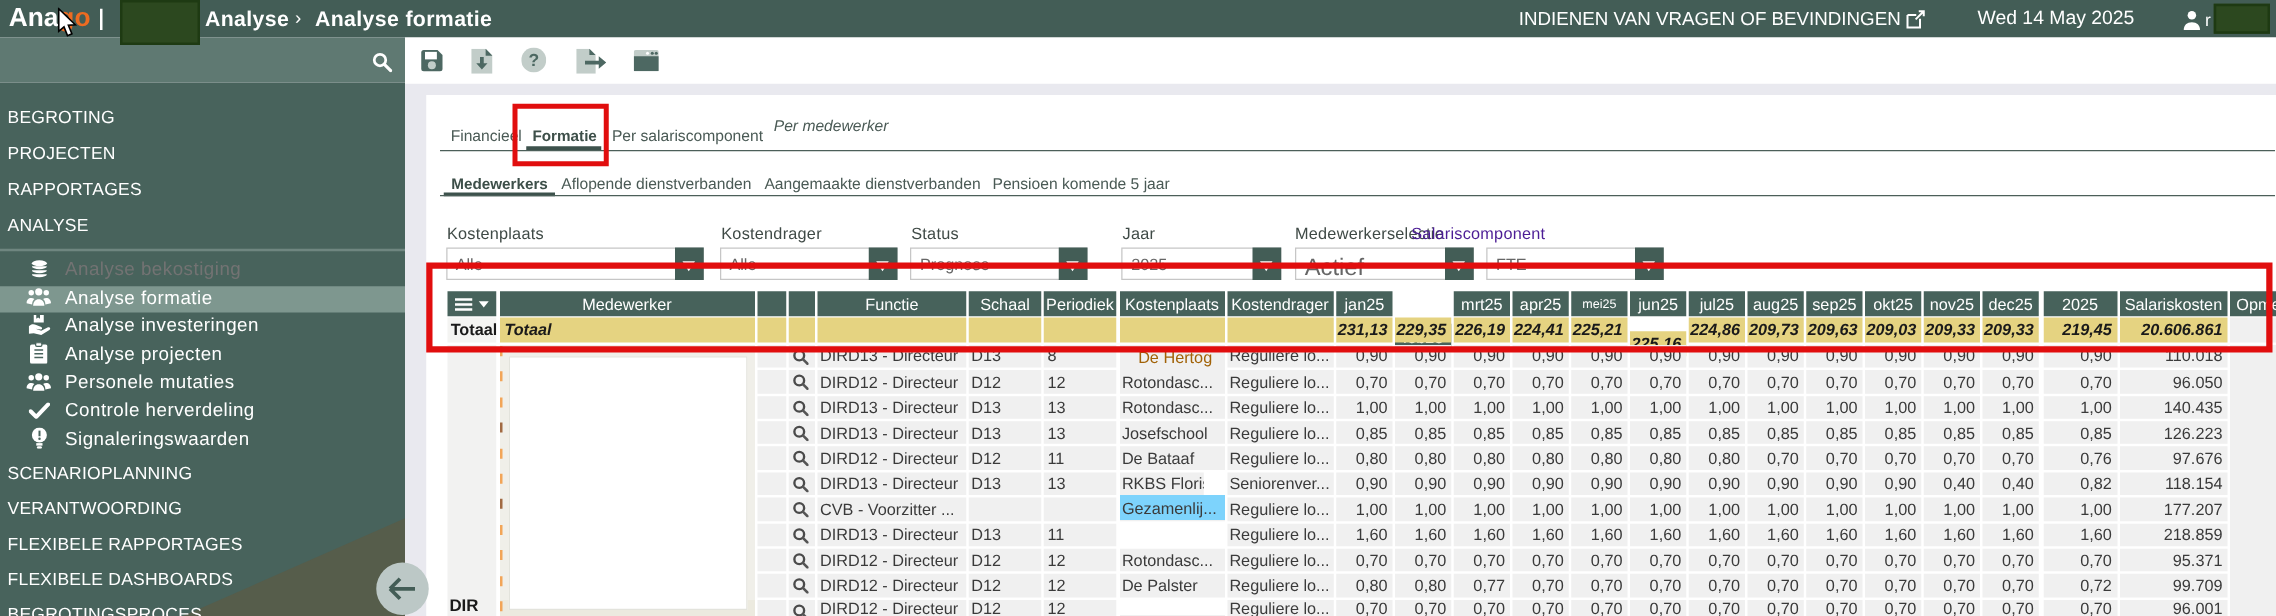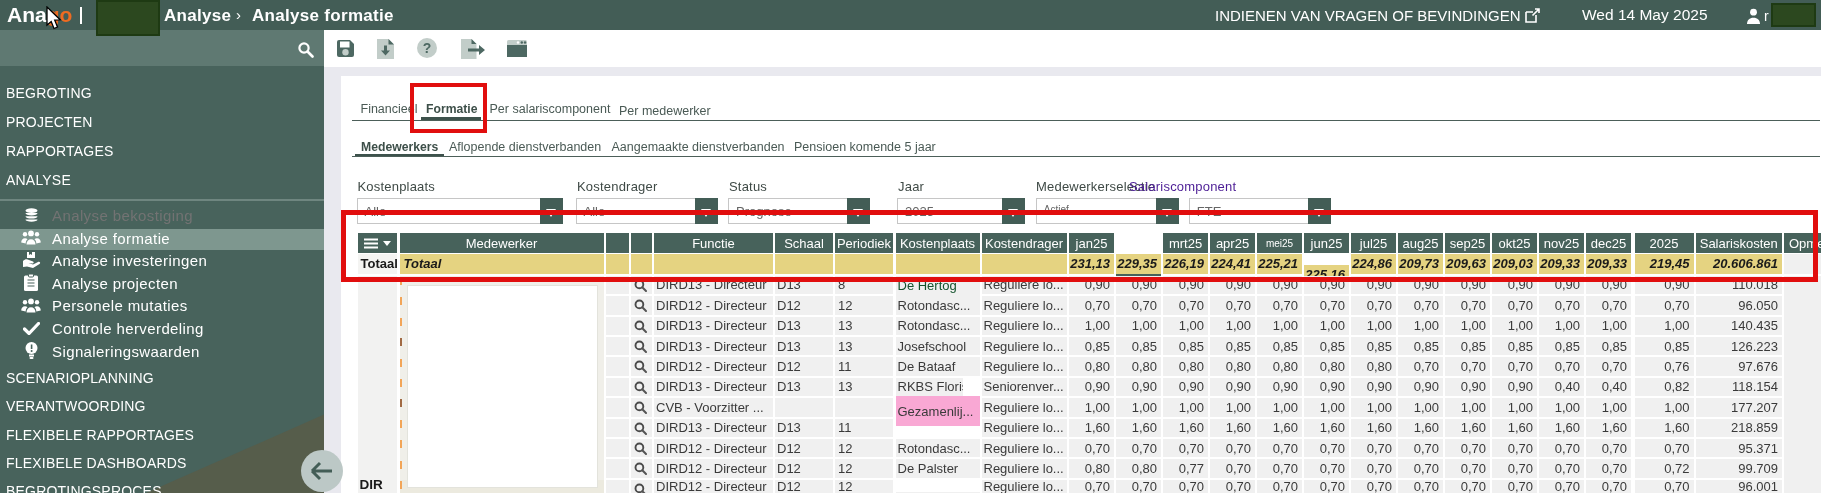--- a/index.html
+++ b/index.html
@@ -119,21 +119,21 @@
 <div class="a" style="left:6px;top:370px;font-size:14px;color:#fff;letter-spacing:.2px;">SCENARIOPLANNING</div>
 <div class="a" style="left:6px;top:398.3px;font-size:14px;color:#fff;letter-spacing:.2px;">VERANTWOORDING</div>
 <div class="a" style="left:6px;top:426.6px;font-size:14px;color:#fff;letter-spacing:.2px;">FLEXIBELE RAPPORTAGES</div>
 <div class="a" style="left:6px;top:454.9px;font-size:14px;color:#fff;letter-spacing:.2px;">FLEXIBELE DASHBOARDS</div>
 <div class="a" style="left:6px;top:483.2px;font-size:14px;color:#fff;letter-spacing:.2px;">BEGROTINGSPROCES</div>
 <div class="a" style="left:324px;top:67px;width:1497px;height:426px;background:#e9e9ef;"></div>
 <div class="a" style="left:341px;top:76px;width:1480px;height:417px;background:#fff;"></div>
 <div class="a" style="left:360.5px;top:102px;font-size:12.5px;font-weight:normal;color:#4a5a55;">Financieel</div>
 <div class="a" style="left:426px;top:102px;font-size:12.2px;font-weight:bold;color:#3d4f49;">Formatie</div>
 <div class="a" style="left:489.5px;top:102px;font-size:12.5px;font-weight:normal;color:#4a5a55;">Per salariscomponent</div>
-<div class="a" style="left:619px;top:104px;font-size:12.5px;font-weight:normal;color:#4a5a55;">Per medewerker</div>
+<div class="a" style="left:619px;top:94px;font-size:12.5px;font-weight:normal;color:#4a5a55;font-style:italic;">Per medewerker</div>
 <div class="a" style="left:421px;top:116.5px;width:60px;height:3px;background:#3d524c;"></div>
 <div class="a" style="left:352px;top:119.5px;width:1468px;height:1px;background:#4c5f59;"></div>
 <div class="a" style="left:361px;top:139.5px;font-size:12.2px;font-weight:bold;color:#3d4f49;">Medewerkers</div>
 <div class="a" style="left:449px;top:139.5px;font-size:12.5px;font-weight:normal;color:#4a5a55;">Aflopende dienstverbanden</div>
 <div class="a" style="left:611.5px;top:139.5px;font-size:12.5px;font-weight:normal;color:#4a5a55;">Aangemaakte dienstverbanden</div>
 <div class="a" style="left:794px;top:139.5px;font-size:12.5px;font-weight:normal;color:#4a5a55;">Pensioen komende 5 jaar</div>
 <div class="a" style="left:354.5px;top:153.5px;width:89px;height:3px;background:#3d524c;"></div>
 <div class="a" style="left:352px;top:156.3px;width:1468px;height:1px;background:#4c5f59;"></div>
 <div class="a" style="left:357.5px;top:178.5px;font-size:13px;color:#3f4a46;letter-spacing:.2px;">Kostenplaats</div>
 <div class="a" style="left:356.5px;top:198px;width:206.5px;height:26px;background:#fff;border:1px solid #c6c6c6;"></div>
@@ -150,21 +150,21 @@
 <div class="a" style="left:736px;top:203.5px;font-size:13px;color:#666;">Prognose</div>
 <div class="a" style="left:847px;top:198px;width:23px;height:26px;background:#435d56;"></div>
 <div class="a" style="left:853px;top:208.5px;width:0;height:0;border-left:5.5px solid transparent;border-right:5.5px solid transparent;border-top:8px solid #fff;"></div>
 <div class="a" style="left:898px;top:178.5px;font-size:13px;color:#3f4a46;letter-spacing:.2px;">Jaar</div>
 <div class="a" style="left:897px;top:198px;width:127.5px;height:26px;background:#fff;border:1px solid #c6c6c6;"></div>
 <div class="a" style="left:905px;top:203.5px;font-size:13px;color:#666;">2025</div>
 <div class="a" style="left:1001.5px;top:198px;width:23px;height:26px;background:#435d56;"></div>
 <div class="a" style="left:1007.5px;top:208.5px;width:0;height:0;border-left:5.5px solid transparent;border-right:5.5px solid transparent;border-top:8px solid #fff;"></div>
 <div class="a" style="left:1036px;top:178.5px;font-size:13px;color:#3f4a46;letter-spacing:.2px;">Medewerkerselectie</div>
 <div class="a" style="left:1035.8px;top:198px;width:143px;height:26px;background:#fff;border:1px solid #c6c6c6;"></div>
-<div class="a" style="left:1043.8px;top:203.5px;font-size:10px;color:#666;">Actief</div>
+<div class="a" style="left:1043.8px;top:203.5px;font-size:19px;color:#666;">Actief</div>
 <div class="a" style="left:1155.8px;top:198px;width:23px;height:26px;background:#435d56;"></div>
 <div class="a" style="left:1161.8px;top:208.5px;width:0;height:0;border-left:5.5px solid transparent;border-right:5.5px solid transparent;border-top:8px solid #fff;"></div>
 <div class="a" style="left:1129px;top:178.5px;font-size:13px;color:#4c1d95;letter-spacing:.2px;">Salariscomponent</div>
 <div class="a" style="left:1188.8px;top:198px;width:142px;height:26px;background:#fff;border:1px solid #c6c6c6;"></div>
 <div class="a" style="left:1196.8px;top:203.5px;font-size:13px;color:#666;">FTE</div>
 <div class="a" style="left:1307.8px;top:198px;width:23px;height:26px;background:#435d56;"></div>
 <div class="a" style="left:1313.8px;top:208.5px;width:0;height:0;border-left:5.5px solid transparent;border-right:5.5px solid transparent;border-top:8px solid #fff;"></div>
 <div class="a" style="left:357.5px;top:233.4px;width:39.5px;height:20.1px;background:#47625b;z-index:1;display:flex;align-items:center;overflow:hidden;padding-left:3px;font-size:13px;color:#3a3a3a;white-space:nowrap;"></div>
 <svg class="a" style="left:364px;top:237.9px;z-index:2;" width="14" height="11" viewBox="0 0 14 11">
     <path d="M0 1.5 h14 M0 5.5 h14 M0 9.5 h14" stroke="#fff" stroke-width="2"></path>
@@ -223,21 +223,21 @@
 <div class="a" style="left:399.5px;top:479.8px;width:204px;height:13.2px;background:#eceadf;"></div>
 <div class="a" style="left:605.5px;top:275.8px;width:23px;height:18.4px;background:#f0f0f0;z-index:1;display:flex;align-items:center;overflow:hidden;padding-left:3px;font-size:13px;color:#3a3a3a;white-space:nowrap;"></div>
 <div class="a" style="left:630.5px;top:275.8px;width:21.5px;height:18.4px;background:#f0f0f0;z-index:1;display:flex;align-items:center;overflow:hidden;padding-left:3px;font-size:13px;color:#3a3a3a;white-space:nowrap;"></div>
 <svg class="a" style="left:633.5px;top:278.8px;z-index:2;" width="13" height="13" viewBox="0 0 13 13">
     <circle cx="5.4" cy="5.4" r="3.9" stroke="#4a4a4a" stroke-width="1.9" fill="none"></circle>
     <path d="M8.3 8.3 L12 12" stroke="#555" stroke-width="2" stroke-linecap="round"></path>
   </svg>
 <div class="a" style="left:654px;top:275.8px;width:119px;height:18.4px;background:#f0f0f0;z-index:1;display:flex;align-items:center;overflow:hidden;padding-left:2px;font-size:13px;color:#3a3a3a;white-space:nowrap;">DIRD13 - Directeur</div>
 <div class="a" style="left:775px;top:275.8px;width:58px;height:18.4px;background:#f0f0f0;z-index:1;display:flex;align-items:center;overflow:hidden;padding-left:2px;font-size:13px;color:#3a3a3a;white-space:nowrap;">D13</div>
 <div class="a" style="left:835px;top:275.8px;width:58px;height:18.4px;background:#f0f0f0;z-index:1;display:flex;align-items:center;overflow:hidden;padding-left:3px;font-size:13px;color:#3a3a3a;white-space:nowrap;">8</div>
-<div class="a" style="left:895.5px;top:275.8px;width:84px;height:20px;background:#f0f0f0;z-index:1;display:flex;align-items:center;overflow:hidden;padding-left:2px;font-size:13px;color:#14532d;white-space:nowrap;">De Hertog</div>
+<div class="a" style="left:895.5px;top:275.8px;width:84px;height:20px;background:#f0f0f0;z-index:1;display:flex;align-items:center;overflow:hidden;padding-left:15px;font-size:13px;color:#a16207;white-space:nowrap;">De Hertog</div>
 <div class="a" style="left:981.5px;top:275.8px;width:85px;height:18.4px;background:#f0f0f0;z-index:1;display:flex;align-items:center;overflow:hidden;padding-left:2px;font-size:13px;color:#3a3a3a;white-space:nowrap;">Reguliere lo...</div>
 <div class="a" style="left:1069px;top:275.8px;width:45px;height:18.4px;background:#f0f0f0;z-index:1;display:flex;align-items:center;overflow:hidden;justify-content:flex-end;padding-right:4px;font-size:13px;color:#3a3a3a;white-space:nowrap;">0,90</div>
 <div class="a" style="left:1116px;top:275.8px;width:45px;height:18.4px;background:#f0f0f0;z-index:1;display:flex;align-items:center;overflow:hidden;justify-content:flex-end;padding-right:4px;font-size:13px;color:#3a3a3a;white-space:nowrap;">0,90</div>
 <div class="a" style="left:1163px;top:275.8px;width:45px;height:18.4px;background:#f0f0f0;z-index:1;display:flex;align-items:center;overflow:hidden;justify-content:flex-end;padding-right:4px;font-size:13px;color:#3a3a3a;white-space:nowrap;">0,90</div>
 <div class="a" style="left:1210px;top:275.8px;width:45px;height:18.4px;background:#f0f0f0;z-index:1;display:flex;align-items:center;overflow:hidden;justify-content:flex-end;padding-right:4px;font-size:13px;color:#3a3a3a;white-space:nowrap;">0,90</div>
 <div class="a" style="left:1257px;top:275.8px;width:45px;height:18.4px;background:#f0f0f0;z-index:1;display:flex;align-items:center;overflow:hidden;justify-content:flex-end;padding-right:4px;font-size:13px;color:#3a3a3a;white-space:nowrap;">0,90</div>
 <div class="a" style="left:1304px;top:275.8px;width:45px;height:18.4px;background:#f0f0f0;z-index:1;display:flex;align-items:center;overflow:hidden;justify-content:flex-end;padding-right:4px;font-size:13px;color:#3a3a3a;white-space:nowrap;">0,90</div>
 <div class="a" style="left:1351px;top:275.8px;width:45px;height:18.4px;background:#f0f0f0;z-index:1;display:flex;align-items:center;overflow:hidden;justify-content:flex-end;padding-right:4px;font-size:13px;color:#3a3a3a;white-space:nowrap;">0,90</div>
 <div class="a" style="left:1398px;top:275.8px;width:45px;height:18.4px;background:#f0f0f0;z-index:1;display:flex;align-items:center;overflow:hidden;justify-content:flex-end;padding-right:4px;font-size:13px;color:#3a3a3a;white-space:nowrap;">0,90</div>
 <div class="a" style="left:1445px;top:275.8px;width:45px;height:18.4px;background:#f0f0f0;z-index:1;display:flex;align-items:center;overflow:hidden;justify-content:flex-end;padding-right:4px;font-size:13px;color:#3a3a3a;white-space:nowrap;">0,90</div>
@@ -405,21 +405,21 @@
 <div class="a" style="left:399.6px;top:399.4px;width:2.2px;height:8px;background:#a16a43;z-index:3;"></div>
 <div class="a" style="left:605.5px;top:418.6px;width:23px;height:18.4px;background:#f0f0f0;z-index:1;display:flex;align-items:center;overflow:hidden;padding-left:3px;font-size:13px;color:#3a3a3a;white-space:nowrap;"></div>
 <div class="a" style="left:630.5px;top:418.6px;width:21.5px;height:18.4px;background:#f0f0f0;z-index:1;display:flex;align-items:center;overflow:hidden;padding-left:3px;font-size:13px;color:#3a3a3a;white-space:nowrap;"></div>
 <svg class="a" style="left:633.5px;top:421.6px;z-index:2;" width="13" height="13" viewBox="0 0 13 13">
     <circle cx="5.4" cy="5.4" r="3.9" stroke="#4a4a4a" stroke-width="1.9" fill="none"></circle>
     <path d="M8.3 8.3 L12 12" stroke="#555" stroke-width="2" stroke-linecap="round"></path>
   </svg>
 <div class="a" style="left:654px;top:418.6px;width:119px;height:18.4px;background:#f0f0f0;z-index:1;display:flex;align-items:center;overflow:hidden;padding-left:2px;font-size:13px;color:#3a3a3a;white-space:nowrap;">DIRD13 - Directeur</div>
 <div class="a" style="left:775px;top:418.6px;width:58px;height:18.4px;background:#f0f0f0;z-index:1;display:flex;align-items:center;overflow:hidden;padding-left:2px;font-size:13px;color:#3a3a3a;white-space:nowrap;">D13</div>
 <div class="a" style="left:835px;top:418.6px;width:58px;height:18.4px;background:#f0f0f0;z-index:1;display:flex;align-items:center;overflow:hidden;padding-left:3px;font-size:13px;color:#3a3a3a;white-space:nowrap;">11</div>
-<div class="a" style="left:895.5px;top:396px;width:84px;height:30px;background:#f9a8d4;z-index:1;display:flex;align-items:center;overflow:hidden;padding-left:2px;font-size:13px;color:#3a3a3a;white-space:nowrap;">Gezamenlij...</div>
+<div class="a" style="left:895.5px;top:396px;width:84px;height:20px;background:#7dd3fc;z-index:1;display:flex;align-items:center;overflow:hidden;padding-left:2px;font-size:13px;color:#3a3a3a;white-space:nowrap;">Gezamenlij...</div>
 <div class="a" style="left:981.5px;top:418.6px;width:85px;height:18.4px;background:#f0f0f0;z-index:1;display:flex;align-items:center;overflow:hidden;padding-left:2px;font-size:13px;color:#3a3a3a;white-space:nowrap;">Reguliere lo...</div>
 <div class="a" style="left:1069px;top:418.6px;width:45px;height:18.4px;background:#f0f0f0;z-index:1;display:flex;align-items:center;overflow:hidden;justify-content:flex-end;padding-right:4px;font-size:13px;color:#3a3a3a;white-space:nowrap;">1,60</div>
 <div class="a" style="left:1116px;top:418.6px;width:45px;height:18.4px;background:#f0f0f0;z-index:1;display:flex;align-items:center;overflow:hidden;justify-content:flex-end;padding-right:4px;font-size:13px;color:#3a3a3a;white-space:nowrap;">1,60</div>
 <div class="a" style="left:1163px;top:418.6px;width:45px;height:18.4px;background:#f0f0f0;z-index:1;display:flex;align-items:center;overflow:hidden;justify-content:flex-end;padding-right:4px;font-size:13px;color:#3a3a3a;white-space:nowrap;">1,60</div>
 <div class="a" style="left:1210px;top:418.6px;width:45px;height:18.4px;background:#f0f0f0;z-index:1;display:flex;align-items:center;overflow:hidden;justify-content:flex-end;padding-right:4px;font-size:13px;color:#3a3a3a;white-space:nowrap;">1,60</div>
 <div class="a" style="left:1257px;top:418.6px;width:45px;height:18.4px;background:#f0f0f0;z-index:1;display:flex;align-items:center;overflow:hidden;justify-content:flex-end;padding-right:4px;font-size:13px;color:#3a3a3a;white-space:nowrap;">1,60</div>
 <div class="a" style="left:1304px;top:418.6px;width:45px;height:18.4px;background:#f0f0f0;z-index:1;display:flex;align-items:center;overflow:hidden;justify-content:flex-end;padding-right:4px;font-size:13px;color:#3a3a3a;white-space:nowrap;">1,60</div>
 <div class="a" style="left:1351px;top:418.6px;width:45px;height:18.4px;background:#f0f0f0;z-index:1;display:flex;align-items:center;overflow:hidden;justify-content:flex-end;padding-right:4px;font-size:13px;color:#3a3a3a;white-space:nowrap;">1,60</div>
 <div class="a" style="left:1398px;top:418.6px;width:45px;height:18.4px;background:#f0f0f0;z-index:1;display:flex;align-items:center;overflow:hidden;justify-content:flex-end;padding-right:4px;font-size:13px;color:#3a3a3a;white-space:nowrap;">1,60</div>
 <div class="a" style="left:1445px;top:418.6px;width:45px;height:18.4px;background:#f0f0f0;z-index:1;display:flex;align-items:center;overflow:hidden;justify-content:flex-end;padding-right:4px;font-size:13px;color:#3a3a3a;white-space:nowrap;">1,60</div>

